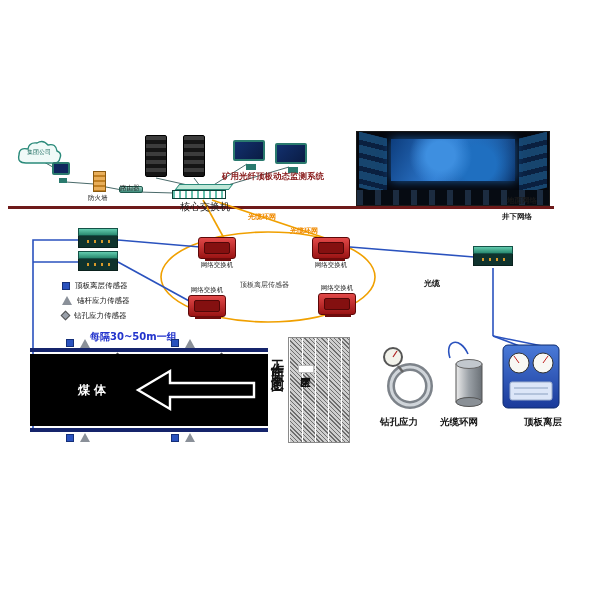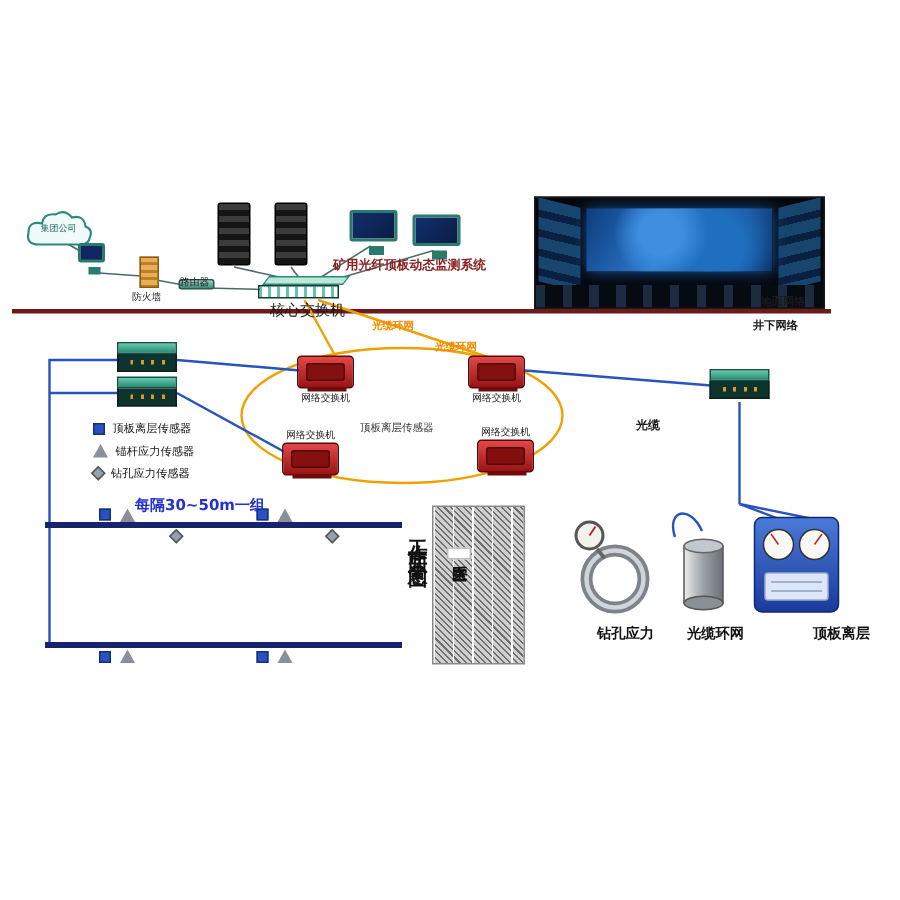--- a/index.html
+++ b/index.html
@@ -62,21 +62,21 @@
   .coal-label { position:absolute; left:48px; top:28px; color:#fff; font-size:12px; font-weight:bold; letter-spacing:4px; }
   .vtext { writing-mode:vertical-rl; text-orientation:upright; }
   .schematic-label { left:268px; top:349px; font-size:13px; font-weight:bold; letter-spacing:4px; color:#111; }
   .goaf { left:288px; top:337px; width:62px; height:106px; border:1px solid #8a8a8a;
     background:repeating-linear-gradient(90deg, #fff 0 1px, transparent 1px 13px),
                repeating-linear-gradient(45deg, #6e6e6e 0 1px, #cfcfcf 1px 3px); }
   .goaf-label { position:absolute; left:9px; top:27px; width:16px; padding:3px 1px; background:#fff; border:1px solid #bbb;
     font-size:10px; font-weight:bold; text-align:center; color:#111; }
   .sensor { position:absolute; }
 
-  .inst-label { position:absolute; width:56px; text-align:right; font-size:9.5px; font-weight:bold; color:#111; }
+  .inst-label { position:absolute; width:56px; text-align:left; font-size:9.5px; font-weight:bold; color:#111; }
 </style>
 </head>
 <body>
 
 <div id="canvas">
 
   <svg class="abs" style="left:0;top:0" width="600" height="600">
     <g stroke="#4a6a6a" stroke-width="1" fill="none">
       <path d="M44 162 L58 170"></path>
       <path d="M66 182 L94 184"></path>
@@ -201,20 +201,26 @@
   <span class="sensor sym-triangle" style="left:80px;top:339px"></span>
   <span class="sensor sym-diamond" style="left:114px;top:354px"></span>
   <span class="sensor sym-square" style="left:171px;top:339px"></span>
   <span class="sensor sym-triangle" style="left:185px;top:339px"></span>
   <span class="sensor sym-diamond" style="left:218px;top:354px"></span>
   <span class="sensor sym-square" style="left:66px;top:434px"></span>
   <span class="sensor sym-triangle" style="left:80px;top:433px"></span>
   <span class="sensor sym-square" style="left:171px;top:434px"></span>
   <span class="sensor sym-triangle" style="left:185px;top:433px"></span>
 
+  <div class="abs coal">
+    <div class="coal-label">煤体</div>
+    <svg class="abs" style="left:0;top:0" width="238" height="72">
+      <path d="M108 36 L140 17 L140 29 L224 29 L224 43 L140 43 L140 55 Z" fill="#000" stroke="#fff" stroke-width="2.4"></path>
+    </svg>
+  </div>
 
   <div class="lbl vtext schematic-label">工作面示意图</div>
 
   <div class="abs goaf">
     <div class="goaf-label vtext">采空区</div>
   </div>
 
   <div class="abs" style="left:380px;top:344px">
     <svg width="56" height="66">
       <circle cx="30" cy="42" r="19" fill="none" stroke="#7d838a" stroke-width="8"></circle>

